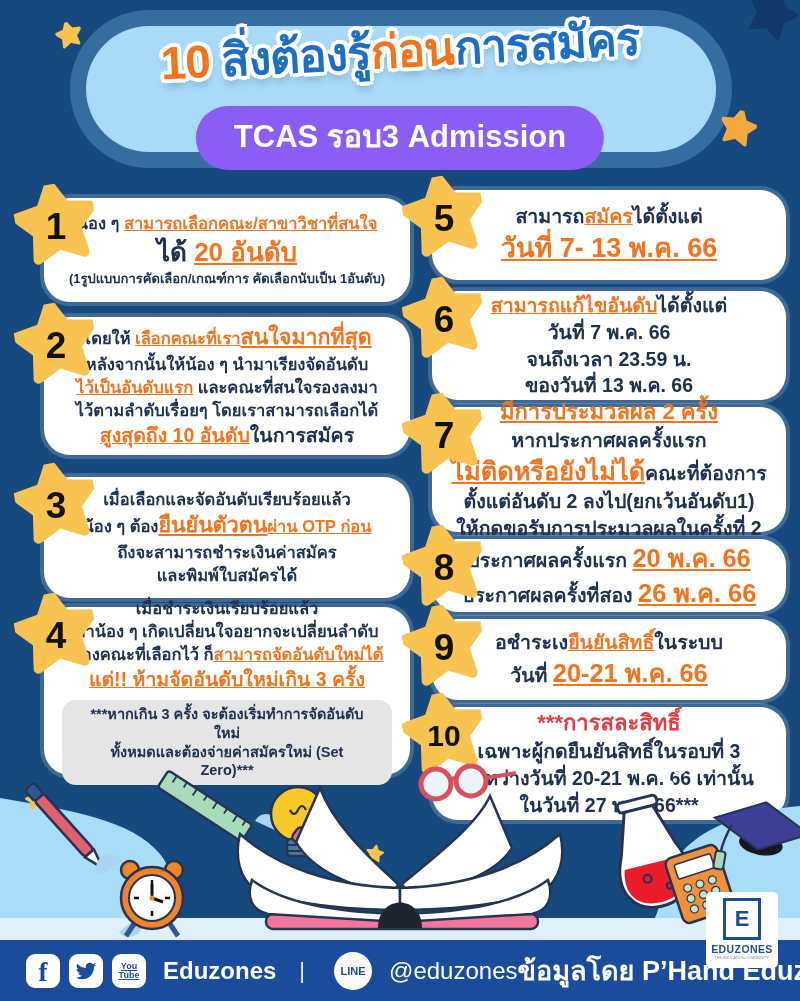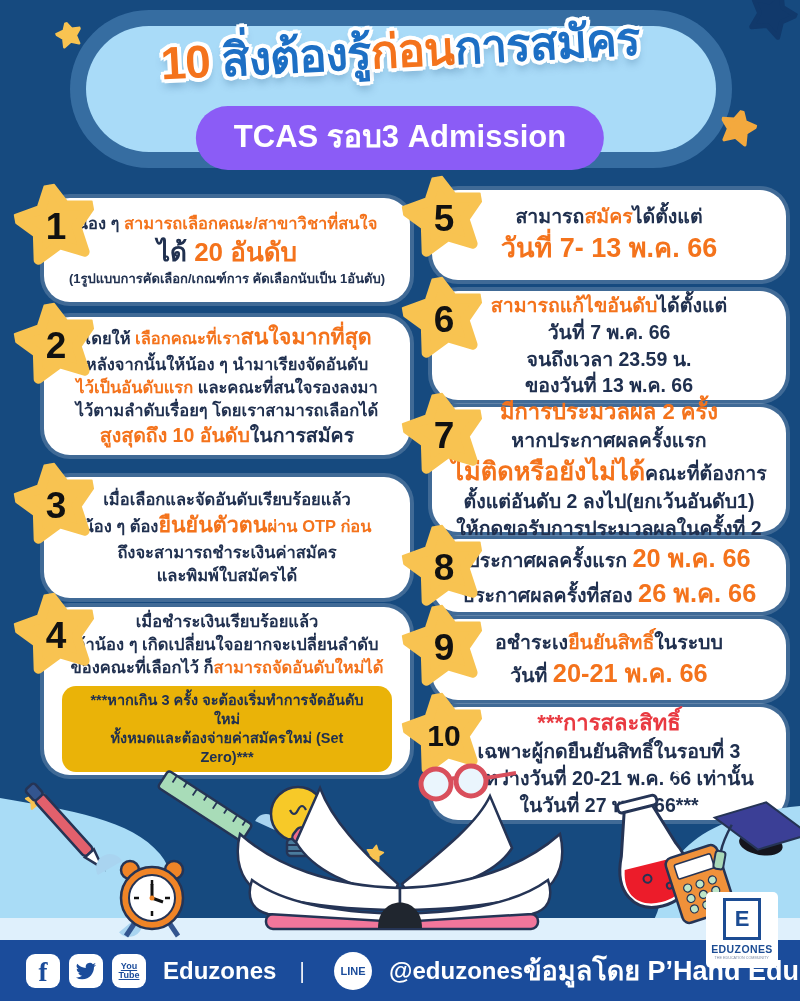--- a/index.html
+++ b/index.html
@@ -14,43 +14,43 @@
   .t-orange{color:#f4731c;} .t-blue{color:#1d6fc4;}
   .tcas-badge{position:absolute;left:50%;top:106px;transform:translateX(-50%);background:#8b5cf6;color:#fff;
     font-weight:800;font-size:31px;padding:5px 38px 9px;border-radius:44px;white-space:nowrap;}
   
   .card{position:absolute;background:#fff;border-radius:26px;display:flex;flex-direction:column;
     justify-content:center;align-items:center;text-align:center;padding:8px 18px;box-sizing:border-box;
     box-shadow:0 0 0 4px rgba(255,255,255,.18);}
   .ln{line-height:1.28;font-weight:700;color:#20304f;margin:1px 0;}
   .s-sm{font-size:13px;} .s-base{font-size:16.5px;} .s-md{font-size:19.5px;} .s-md2{font-size:22px;}
   .s-lg{font-size:26px;} .s-xl{font-size:27px;}
-  .seg.dark{color:#20304f;} .seg.orange{color:#f4731c;} .seg.red{color:#e93a41;}
+  .seg.dark{color:#20304f;} .seg.orange{color:#f4731c;text-decoration:underline;} .seg.red{color:#e93a41;}
   .seg.big{font-size:1.3em;}
-  .note{background:#eab308;border-radius:14px;padding:5px 22px;margin-top:7px;font-weight:700;
+  .note{background:#e5e5e5;border-radius:14px;padding:5px 22px;margin-top:7px;font-weight:700;
     color:#20304f;font-size:14.5px;line-height:1.3;}
   .star-badge{position:absolute;left:-28px;top:-14px;width:80px;height:80px;}
   .star-badge svg{position:absolute;left:0;top:0;}
   .star-num{position:absolute;left:0;top:0;width:100%;height:100%;display:flex;align-items:center;
     justify-content:center;font-weight:800;font-size:37px;color:#111;padding-top:6px;box-sizing:border-box;}
   .star-num.two{font-size:30px;}
   .decor{position:absolute;}
   
   .footer{position:absolute;left:0;top:940px;width:800px;height:61px;background:#1b4c9b;display:flex;
     align-items:center;color:#fff;}
   .social{display:flex;align-items:center;gap:9px;padding-left:26px;}
   .icon-sq{width:34px;height:34px;background:#fff;border-radius:9px;display:flex;align-items:center;
     justify-content:center;color:#1b4c9b;flex:0 0 auto;}
   .fb-glyph{font-family:"Liberation Serif","DejaVu Serif",serif;font-weight:700;font-size:27px;line-height:1;margin-top:4px;}
   .yt-glyph{font-weight:800;font-size:9px;line-height:.95;text-align:center;text-decoration:underline;}
   .line-circle{width:38px;height:38px;background:#ffffff;border-radius:50%;display:flex;align-items:center;
     justify-content:center;color:#1b4c9b;font-weight:800;font-size:11px;margin-left:14px;}
   .brand-text{font-size:24px;font-weight:600;margin-left:8px;}
   .sep{font-size:22px;margin:0 6px 0 14px;opacity:.9;}
-  .handle-text{font-size:24px;font-weight:700;margin-left:8px;}
+  .handle-text{font-size:24px;font-weight:400;margin-left:8px;}
   .credit{margin-left:auto;padding-right:18px;font-size:27px;font-weight:800;white-space:nowrap;}
   .logo-box{position:absolute;left:706px;top:892px;width:72px;height:76px;background:#fff;border-radius:5px;
     display:flex;flex-direction:column;align-items:center;z-index:5;}
   .logo-e{width:32px;height:36px;border:3px solid #1c4c93;display:flex;align-items:center;justify-content:center;
     font-weight:800;color:#1c4c93;font-size:22px;margin:6px 0 3px;}
   .logo-name{font-size:10.5px;font-weight:800;color:#1c4c93;letter-spacing:.4px;}
   .logo-tag{font-size:6px;color:#7b8aa5;transform:scale(.62);white-space:nowrap;}
   .scene{position:absolute;left:0;top:756px;width:800px;height:184px;}
 </style>
 </head>
@@ -114,20 +114,21 @@
       <div class="card" style="left: 44px; top: 607px; width: 366px; height: 168px;">
         <div class="star-badge">
           <svg width="80" height="80" viewBox="0 0 100 100" style="transform:rotate(-10deg)">
             <path d="M50,0 L65.3,29 L97.6,34.5 L74.7,58 L79.4,90.5 L50,76 L20.6,90.5 L25.3,58 L2.4,34.5 L34.7,29 Z" fill="#f8c351" stroke="#f8c351" stroke-width="12" stroke-linejoin="round"></path>
           </svg>
           <div class="star-num">4</div>
         </div>
         <div class="ln s-base"><span class="seg dark">เมื่อชำระเงินเรียบร้อยแล้ว</span></div>
         <div class="ln s-base"><span class="seg dark">ถ้าน้อง ๆ เกิดเปลี่ยนใจอยากจะเปลี่ยนลำดับ</span></div>
         <div class="ln s-base"><span class="seg dark">ของคณะที่เลือกไว้ ก็</span><span class="seg orange">สามารถจัดอันดับใหม่ได้</span></div>
+        <div class="ln s-md"><span class="seg orange">แต่!! ห้ามจัดอันดับใหม่เกิน 3 ครั้ง</span></div>
         <div class="note">
           <div>***หากเกิน 3 ครั้ง จะต้องเริ่มทำการจัดอันดับใหม่</div>
           <div>ทั้งหมดและต้องจ่ายค่าสมัครใหม่ (Set Zero)***</div>
         </div>
       </div>
       <div class="card" style="left: 432px; top: 190px; width: 354px; height: 90px;">
         <div class="star-badge">
           <svg width="80" height="80" viewBox="0 0 100 100" style="transform:rotate(-10deg)">
             <path d="M50,0 L65.3,29 L97.6,34.5 L74.7,58 L79.4,90.5 L50,76 L20.6,90.5 L25.3,58 L2.4,34.5 L34.7,29 Z" fill="#f8c351" stroke="#f8c351" stroke-width="12" stroke-linejoin="round"></path>
           </svg>

